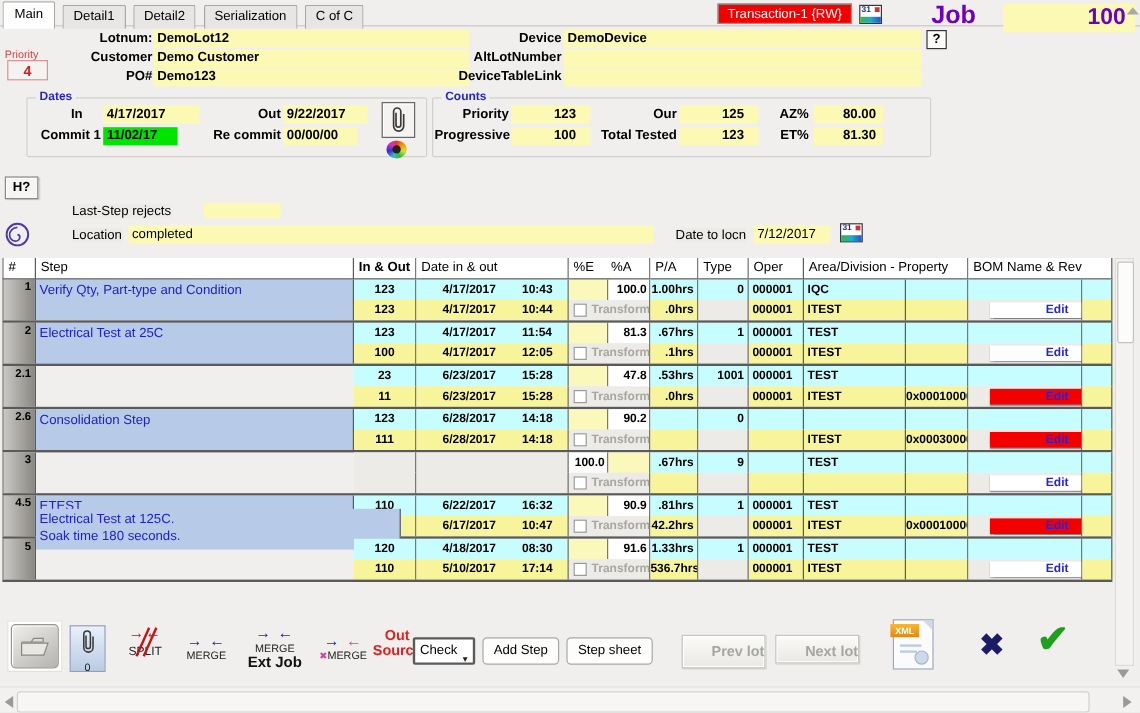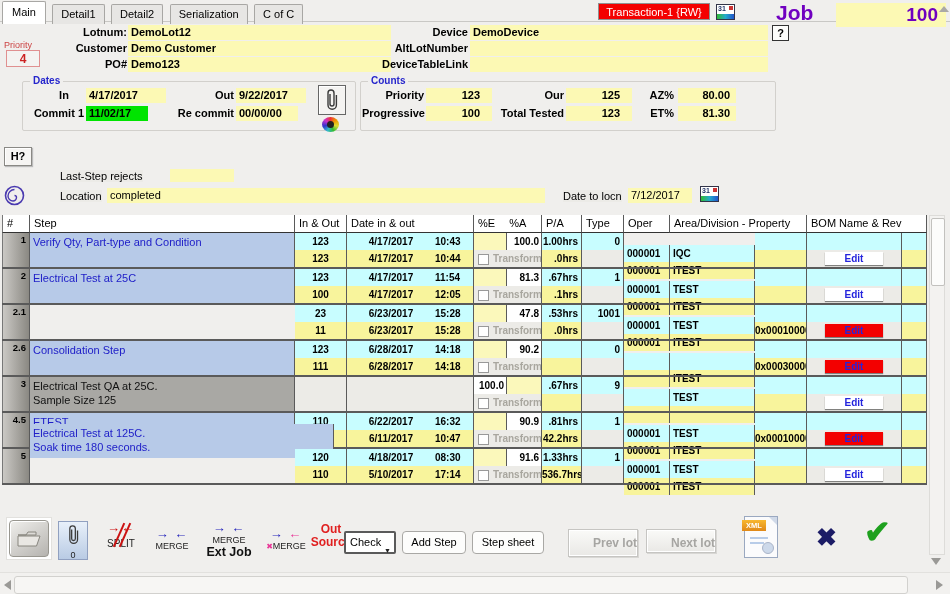--- a/index.html
+++ b/index.html
@@ -52,33 +52,33 @@
       font-weight:bold;line-height:17px;white-space:nowrap;overflow:hidden;}
   .th{background:#fff;border-bottom:1px solid #333;font-weight:normal;font-size:11px;
       line-height:17px;padding-left:4px;border-left:none;}
   .cin{background:#c8fdff;}
   .cout{background:#f8f49c;}
   .plain{background:#ecebe7;}
   .pale{background:#fbf8bb;}
   .wbox{background:#fff;text-align:right;padding-right:2px;}
   .tr{text-align:right;padding-right:3px;}
   .ctr{text-align:center;}
-  .opr{padding-left:3px;margin-top:12px;}
+  .opr{padding-left:3px;}
   .numcell{background:linear-gradient(90deg,#cac8c4,#8a8882);text-align:right;padding-right:3px;
            font-size:9.5px;line-height:13px;border-left:1px solid #777;}
   .stepcell{background:#b7cae8;color:#2020c8;font-weight:normal;font-size:11px;line-height:14px;
             padding:2px 3px;cursor:default;}
   .stepcell.gray{background:#a9a8a4;color:#111;}
   .rowsep{background:#5a5a5a;border:none;}
   .tf{background:#ecebe7;color:#a8a69e;padding-left:4px;}
   .tf .cb{display:inline-block;width:9px;height:9px;background:#fff;border:1px solid #999;
           vertical-align:middle;margin-right:4px;}
   .editbtn{position:absolute;left:18px;top:2px;width:58px;height:13px;background:#fff;color:#2424dd;
            text-align:center;font-size:10px;line-height:13px;font-weight:bold;
-           box-shadow:0 1px 1px rgba(0,0,0,.45);cursor:default;}
+           box-shadow:0 1px 1px rgba(0,0,0,.45);cursor:default;padding-left:27px;}
   .editbtn.red{background:#f30000;}
   .dcell{display:flex;}
   .dcell .d{width:88px;text-align:center;}
   .dcell .t{flex:1;text-align:left;}
   
   .toolico{position:absolute;text-align:center;font-size:9px;color:#222;}
   .arrows{font-size:13px;font-weight:bold;letter-spacing:1px;line-height:14px;}
   .wbtn{position:absolute;background:#fdfdfc;border:1px solid #a9a8a5;border-radius:4px;
         font-size:11px;text-align:center;box-sizing:border-box;cursor:default;}
   .graybtn{position:absolute;background:linear-gradient(#fafaf8,#e9e8e5);border:1px solid #c6c5c2;
@@ -184,21 +184,21 @@
   <div class="fld" style="left:628px;top:188px;width:64px;height:15px;font-weight:normal;">7/12/2017</div>
   <div class="calicon" style="left:700px;top:186px;">
     <span class="day">31</span>
     <span class="dot"></span>
     <span class="strip"></span>
   </div>
 
   <div id="steps-table" style="position:absolute;left:0;top:0;width:950px;height:594px;">
       <div class="tc th numhdr" style="left: 2px; top: 215px; width: 28px; height: 18px; border-left: 1px solid rgb(119, 119, 119);">#</div>
       <div class="tc th" style="left: 30px; top: 215px; width: 265px; height: 18px;">Step</div>
-      <div class="tc th" style="left: 295px; top: 215px; width: 52px; height: 18px;">In &amp; Out</div>
+      <div class="tc th" style="left: 295px; top: 215px; width: 52px; height: 18px; font-weight: bold;">In &amp; Out</div>
       <div class="tc th" style="left: 347px; top: 215px; width: 127px; height: 18px;">Date in &amp; out</div>
       <div class="tc th" style="left: 474px; top: 215px; width: 68px; height: 18px;"><span>%E</span><span style="margin-left: 14px;">%A</span></div>
       <div class="tc th" style="left: 542px; top: 215px; width: 40px; height: 18px;">P/A</div>
       <div class="tc th" style="left: 582px; top: 215px; width: 42px; height: 18px;">Type</div>
       <div class="tc th" style="left: 624px; top: 215px; width: 46px; height: 18px;">Oper</div>
       <div class="tc th" style="left: 670px; top: 215px; width: 137px; height: 18px;">Area/Division - Property</div>
       <div class="tc th" style="left: 807px; top: 215px; width: 120px; height: 18px;">BOM Name &amp; Rev</div>
       <div class="tc numcell" style="left: 2px; top: 233px; width: 28px; height: 34px;">1</div>
       <div class="tc stepcell" style="left: 30px; top: 233px; width: 265px; height: 34px;">
         <div>Verify Qty,  Part-type and Condition</div>
@@ -326,24 +326,20 @@
       <div class="tc plain" style="left: 582px; top: 358px; width: 42px; height: 17px;"></div>
       <div class="tc cout opr" style="left: 624px; top: 358px; width: 46px; height: 17px;"></div>
       <div class="tc cout opr" style="left: 670px; top: 358px; width: 85px; height: 17px;">ITEST</div>
       <div class="tc cout tr" style="left: 755px; top: 358px; width: 52px; height: 17px;">0x00030000</div>
       <div class="tc plain" style="left: 807px; top: 358px; width: 95px; height: 17px;">
         <div class="editbtn red">Edit</div>
       </div>
       <div class="tc cout" style="left: 902px; top: 358px; width: 25px; height: 17px;"></div>
       <div class="tc rowsep" style="left: 2px; top: 375px; width: 925px; height: 2px;"></div>
       <div class="tc numcell" style="left: 2px; top: 377px; width: 28px; height: 34px;">3</div>
-      <div class="tc stepcell gray" style="left: 30px; top: 377px; width: 265px; height: 34px;">
-        <div>Electrical Test QA at 25C.</div>
-        <div>Sample Size 125</div>
-      </div>
       <div class="tc plain ctr" style="left: 295px; top: 377px; width: 52px; height: 17px;"></div>
       <div class="tc plain dcell" style="left: 347px; top: 377px; width: 127px; height: 17px;">
         <span class="d"></span>
         <span class="t"></span>
       </div>
       <div class="tc wbox" style="left: 474px; top: 377px; width: 33px; height: 17px;">100.0</div>
       <div class="tc pale" style="left: 507px; top: 377px; width: 35px; height: 17px;"></div>
       <div class="tc cin tr" style="left: 542px; top: 377px; width: 40px; height: 17px;">.67hrs</div>
       <div class="tc cin tr" style="left: 582px; top: 377px; width: 42px; height: 17px;">9</div>
       <div class="tc cin opr" style="left: 624px; top: 377px; width: 46px; height: 17px;"></div>
@@ -380,21 +376,21 @@
       <div class="tc wbox" style="left: 507px; top: 413px; width: 35px; height: 17px;">90.9</div>
       <div class="tc cin tr" style="left: 542px; top: 413px; width: 40px; height: 17px;">.81hrs</div>
       <div class="tc cin tr" style="left: 582px; top: 413px; width: 42px; height: 17px;">1</div>
       <div class="tc cin opr" style="left: 624px; top: 413px; width: 46px; height: 17px;">000001</div>
       <div class="tc cin opr" style="left: 670px; top: 413px; width: 85px; height: 17px;">TEST</div>
       <div class="tc cin" style="left: 755px; top: 413px; width: 52px; height: 17px;"></div>
       <div class="tc cin" style="left: 807px; top: 413px; width: 95px; height: 17px;"></div>
       <div class="tc cin" style="left: 902px; top: 413px; width: 25px; height: 17px;"></div>
       <div class="tc cout ctr" style="left: 295px; top: 430px; width: 52px; height: 17px;">100</div>
       <div class="tc cout dcell" style="left: 347px; top: 430px; width: 127px; height: 17px;">
-        <span class="d">6/11/2017</span>
+        <span class="d">6/17/2017</span>
         <span class="t">10:47</span>
       </div>
       <div class="tc tf" style="left: 474px; top: 430px; width: 68px; height: 17px;"><span class="cb"></span><span>Transform</span></div>
       <div class="tc cout tr" style="left: 542px; top: 430px; width: 40px; height: 17px;">42.2hrs</div>
       <div class="tc plain" style="left: 582px; top: 430px; width: 42px; height: 17px;"></div>
       <div class="tc cout opr" style="left: 624px; top: 430px; width: 46px; height: 17px;">000001</div>
       <div class="tc cout opr" style="left: 670px; top: 430px; width: 85px; height: 17px;">ITEST</div>
       <div class="tc cout tr" style="left: 755px; top: 430px; width: 52px; height: 17px;">0x00010000</div>
       <div class="tc plain" style="left: 807px; top: 430px; width: 95px; height: 17px;">
         <div class="editbtn red">Edit</div>

